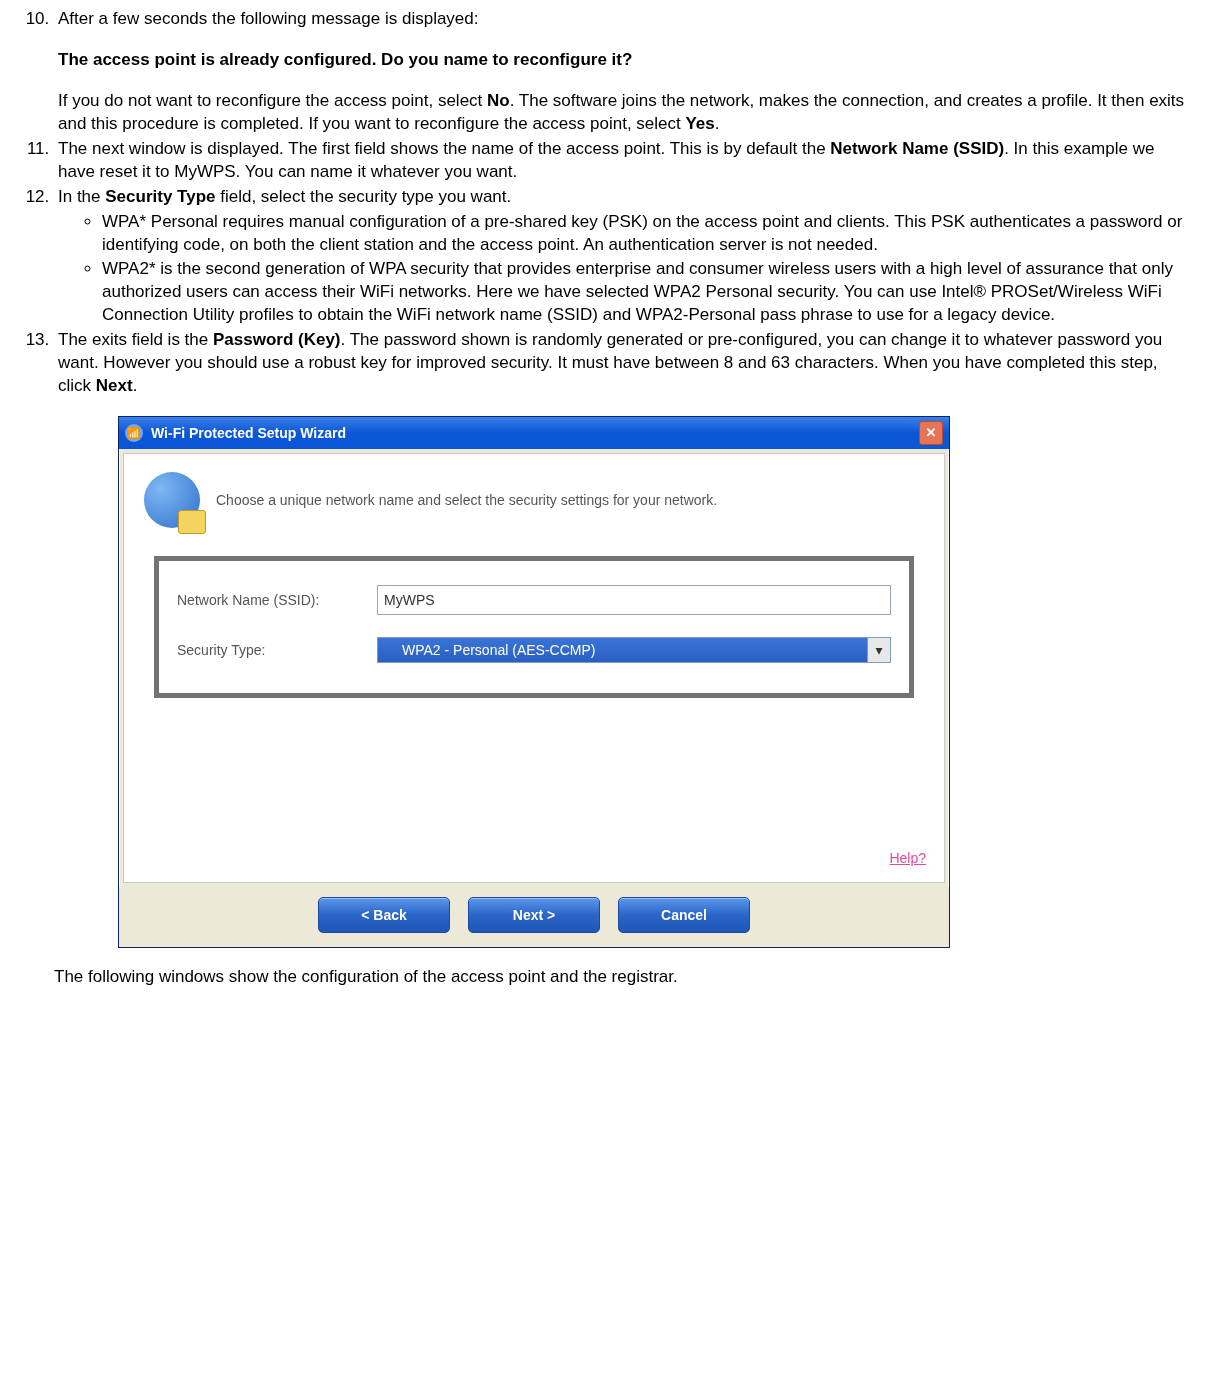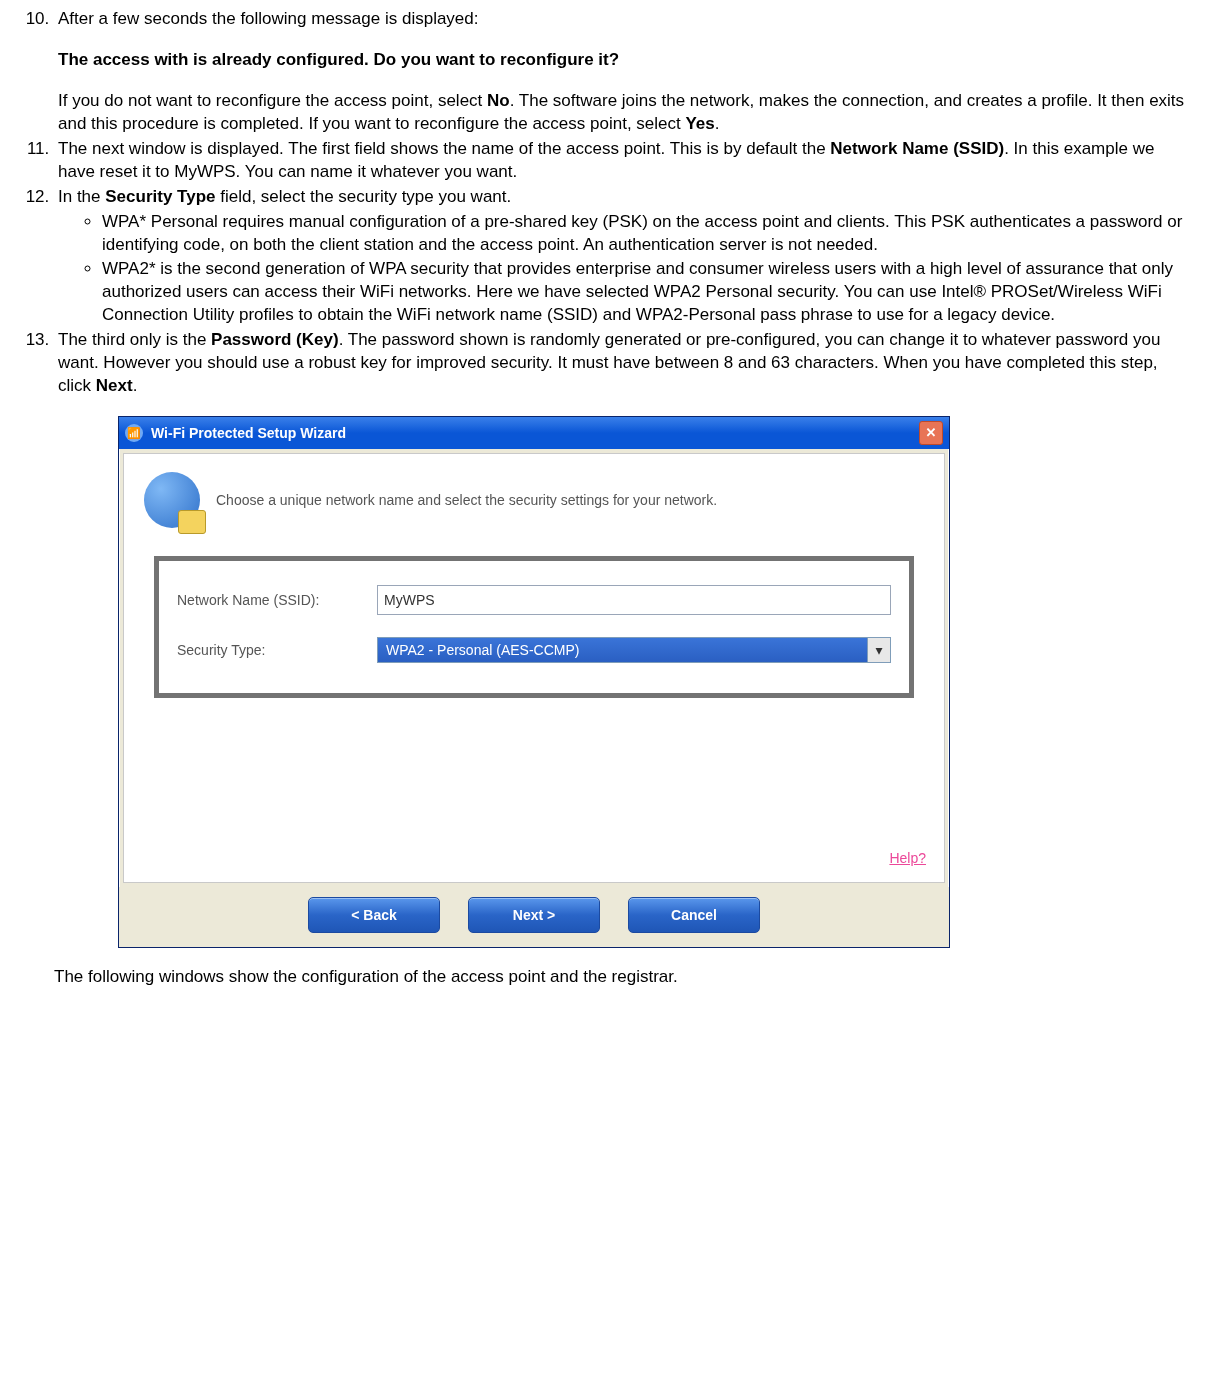--- a/index.html
+++ b/index.html
@@ -140,21 +140,21 @@
   }
   .select-input {
     background: linear-gradient(to bottom,#3a74d8,#2a5fc2);
     color:#fff;
     padding:0;
     border:1px solid #7f9db9;
     position:relative;
   }
   .select-input .sel-text{
     flex:1;
-    padding: 2px 8px;
+    padding: 2px 24px;
   }
   .select-input .sel-arrow{
     width:22px;height:100%;
     background:#e8e8e8;
     border-left:1px solid #7f9db9;
     display:flex;align-items:center;justify-content:center;
     color:#333;
   }
   .help-link {
     position:absolute;
@@ -163,21 +163,21 @@
     color: #ec4899;
     text-decoration: underline;
     font-size:14px;
     cursor:pointer;
   }
   .button-bar {
     background: #ece9d8;
     padding: 10px 14px 14px 14px;
     display:flex;
     justify-content:center;
-    gap: 28px;
+    gap: 18px;
   }
   .xp-button {
     min-width: 130px;
     height: 34px;
     background: linear-gradient(to bottom,#5a97ec,#2a65c8 50%,#1f56b6);
     border: 1px solid #1c4aa0;
     border-radius: 5px;
     color:#fff;
     font-weight:bold;
     font-size:14px;
@@ -190,36 +190,36 @@
     margin: 18px 0 0 40px;
   }
 </style>
 </head>
 <body>
 
 <ol start="10">
   <li>
     <span>After a few seconds the following message is displayed:</span>
     <div style="height:18px"></div>
-    <span class="bold">The access with is already configured. Do you want to reconfigure it?</span>
+    <span class="bold">The access point is already configured. Do you name to reconfigure it?</span>
     <div style="height:18px"></div>
     <span>If you do not want to reconfigure the access point, select </span><span class="bold">No</span><span>. The software joins the network, makes the connection, and creates a profile. It then exits and this procedure is completed. If you want to reconfigure the access point, select </span><span class="bold">Yes</span><span>.</span>
   </li>
   <li>
     <span>The next window is displayed. The first field shows the name of the access point. This is by default the </span><span class="bold">Network Name (SSID)</span><span>. In this example we have reset it to MyWPS. You can name it whatever you want.</span>
   </li>
   <li>
     <span>In the </span><span class="bold">Security Type</span><span> field, select the security type you want.</span>
     <ul class="sub">
       <li>WPA* Personal requires manual configuration of a pre-shared key (PSK) on the access point and clients. This PSK authenticates a password or identifying code, on both the client station and the access point. An authentication server is not needed.</li>
       <li>WPA2* is the second generation of WPA security that provides enterprise and consumer wireless users with a high level of assurance that only authorized users can access their WiFi networks. Here we have selected WPA2 Personal security. You can use Intel® PROSet/Wireless WiFi Connection Utility profiles to obtain the WiFi network name (SSID) and WPA2-Personal pass phrase to use for a legacy device.</li>
     </ul>
   </li>
   <li>
-    <span>The third only is the </span><span class="bold">Password (Key)</span><span>. The password shown is randomly generated or pre-configured, you can change it to whatever password you want. However you should use a robust key for improved security. It must have between 8 and 63 characters. When you have completed this step, click </span><span class="bold">Next</span><span>.</span>
+    <span>The exits field is the </span><span class="bold">Password (Key)</span><span>. The password shown is randomly generated or pre-configured, you can change it to whatever password you want. However you should use a robust key for improved security. It must have between 8 and 63 characters. When you have completed this step, click </span><span class="bold">Next</span><span>.</span>
 
     <div class="dialog-wrap">
       <div class="dialog">
         <div class="titlebar">
           <div class="icon">📶</div>
           <div class="title">Wi-Fi Protected Setup Wizard</div>
           <div class="close">✕</div>
         </div>
         <div class="dialog-body">
           <div class="dialog-intro">

